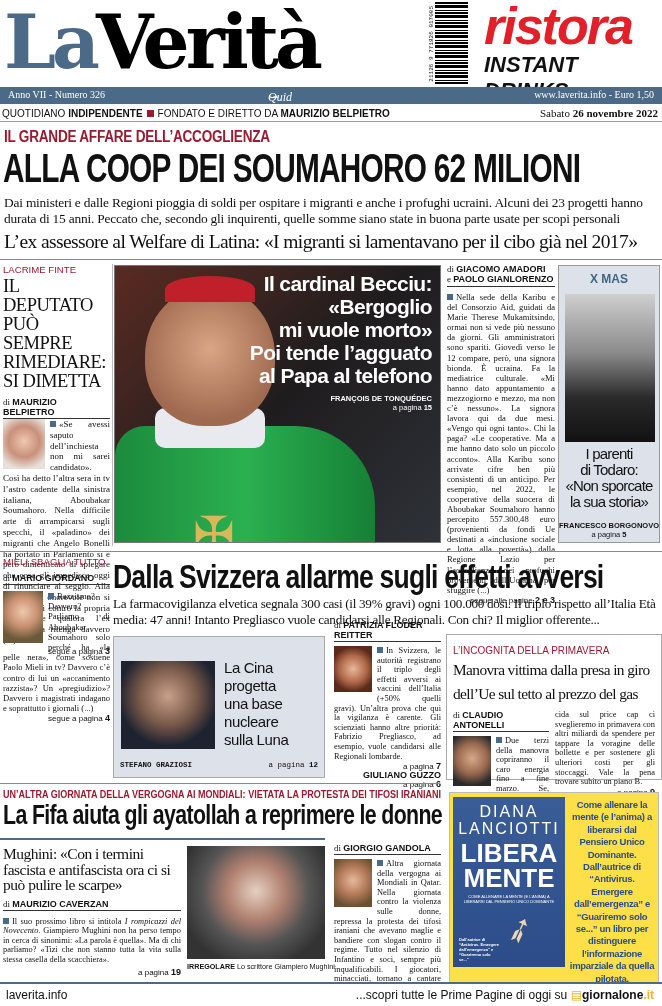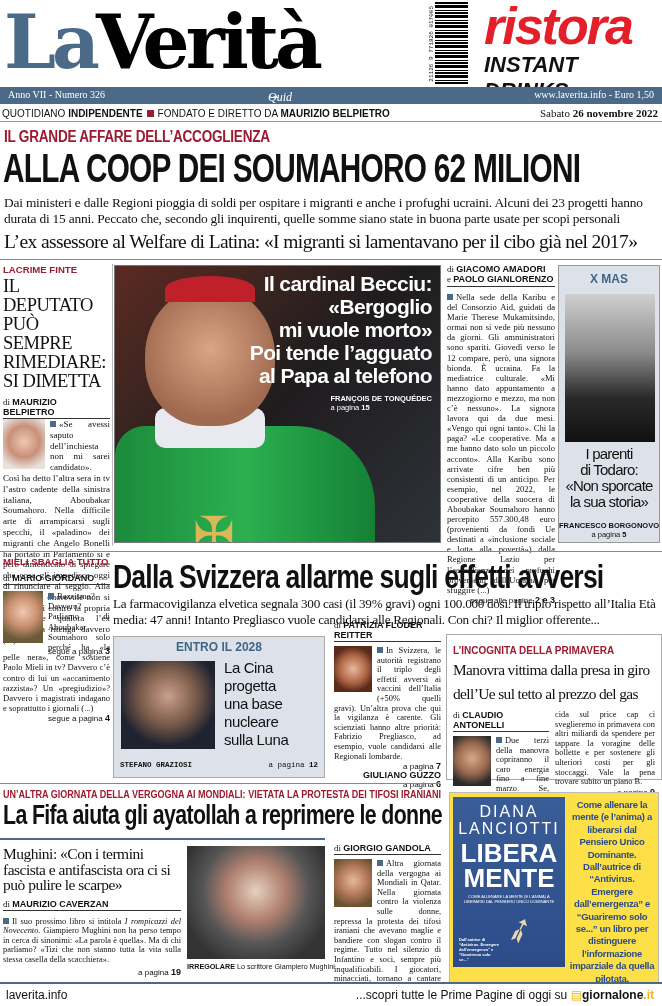--- a/index.html
+++ b/index.html
@@ -19,37 +19,37 @@
 #subband{left:0;top:106px;width:662px;height:16px;border-bottom:1px solid #999;font-size:10px}
 .sq{display:inline-block;width:7px;height:7px;background:#9b1b30;margin:0 4px}
 
 #kicker1{left:4px;top:128px;font-family:"Liberation Sans",sans-serif;font-weight:bold;font-size:16px;color:#9b1b30;letter-spacing:-.3px;transform:scaleX(.85);transform-origin:left}
 #mainhead{left:3px;top:146px;font-family:"Liberation Sans",sans-serif;font-weight:bold;font-size:40px;letter-spacing:-1px;transform:scaleX(.745);transform-origin:left;white-space:nowrap;line-height:44px}
 #deck{left:4px;top:195px;width:660px;font-size:13.4px;line-height:16px;letter-spacing:-.2px}
 #deck2{left:4px;top:231px;font-size:19.5px;letter-spacing:-.6px;white-space:nowrap}
 .hr{height:1px;background:#888}
 
 .lcol{left:3px;width:107px}
-.kick{font-family:"Liberation Sans",sans-serif;font-weight:bold;font-size:9.6px;color:#9b1b30}
+.kick{font-family:"Liberation Sans",sans-serif;font-weight:normal;font-size:9.6px;color:#9b1b30}
 .byline{font-size:9px;border-bottom:1px solid #333;padding-bottom:1px}
 .byline b{font-family:"Liberation Sans",sans-serif;font-size:9px}
 .body{font-size:9px;line-height:10.8px;text-align:justify}
 .seg{font-family:"Liberation Sans",sans-serif;font-size:8px;text-align:right}
 .seg b{font-size:9px}
 .bul{display:inline-block;width:6px;height:6px;background:#4a6a88;margin-right:3px}
 .photo{background:#ccc;float:left;margin:0 5px 2px 0}
 
 #becciu{left:114px;top:265px;width:327px;height:278px;background:linear-gradient(135deg,#5b2a22 0%,#3a2420 28%,#1f1c1e 50%,#2e3238 100%);border:1px solid #777;overflow:hidden}
 #becciu .face{position:absolute;left:30px;top:20px;width:130px;height:140px;border-radius:50% 50% 45% 45%;background:radial-gradient(circle at 50% 45%,#d9a584,#a06a50 70%);}
 #becciu .cap{position:absolute;left:50px;top:10px;width:90px;height:26px;border-radius:50% 50% 0 0;background:#c0202a}
 #becciu .robe{position:absolute;left:0;top:160px;width:260px;height:130px;background:linear-gradient(90deg,#1c8a3c,#2bb050,#158035);border-radius:30px 80px 0 0}
 #becciu .collar{position:absolute;left:40px;top:142px;width:110px;height:40px;background:#e8eaf0;border-radius:10px}
 #becciu .cross{position:absolute;left:78px;top:240px;color:#d9b85a;font-size:50px;font-family:"DejaVu Sans",sans-serif}
 #becciu-head{position:absolute;right:8px;top:6px;text-align:right;color:#fff;font-family:"Liberation Sans",sans-serif;font-weight:bold;font-size:21px;line-height:23px;letter-spacing:-.6px}
-#becciu-by{position:absolute;right:8px;top:128px;color:#fff;font-family:"Liberation Sans",sans-serif;font-size:7.5px;line-height:9px}
+#becciu-by{position:absolute;right:8px;top:128px;text-align:right;color:#fff;font-family:"Liberation Sans",sans-serif;font-size:7.5px;line-height:9px}
 
 #xmas{left:558px;top:265px;width:102px;height:278px;background:#dde2ea;border:1px solid #999}
 #xmas-k{position:absolute;top:6px;width:100%;text-align:center;font-family:"Liberation Sans",sans-serif;font-weight:bold;font-size:12px;color:#3f6685}
 #xmas-photo{position:absolute;left:6px;top:28px;width:90px;height:148px;background:linear-gradient(180deg,#cfcfcf,#8a8a8a 40%,#2a2a2a 70%,#111)}
 #xmas-h{position:absolute;top:180px;width:100%;text-align:center;font-family:"Liberation Sans",sans-serif;font-size:15px;line-height:16px;letter-spacing:-.8px}
 #xmas-by{position:absolute;top:255px;width:100%;text-align:center;font-family:"Liberation Sans",sans-serif;font-size:7.5px;line-height:9px}
 
 #svhead{left:113px;top:558px;font-family:"Liberation Sans",sans-serif;font-weight:bold;font-size:34px;letter-spacing:-1px;transform:scaleX(.78);transform-origin:left;white-space:nowrap;line-height:36px}
 #svdeck{left:113px;top:596px;width:550px;font-size:13.2px;line-height:16px;letter-spacing:-.3px}
 #cina{left:113px;top:636px;width:212px;height:142px;background:#dde2ea;border:1px solid #aaa}
@@ -154,21 +154,20 @@
     <div class="photo" style="width:40px;height:52px;background:radial-gradient(circle at 50% 40%,#f0c8b0,#c89070 40%,#6b5a3a 75%)"></div>
     <span class="bul"></span><span>Razzismo? Davvero? Parliamo di Aboubakar Soumahoro solo perché ha «la pelle nera», come sostiene Paolo Mieli in tv? Davvero c’è contro di lui un «accanimento razzista»? Un «pregiudizio»? Davvero i magistrati indagano e soprattutto i giornali (...)</span>
   </div>
   <div class="seg"><span>segue a pagina</span> <b>4</b></div>
 </div>
 
 <div id="svhead" class="abs">Dalla Svizzera allarme sugli effetti avversi</div>
 <div id="svdeck" class="abs">La farmacovigilanza elvetica segnala 300 casi (il 39% gravi) ogni 100.000 dosi. Il triplo rispetto all’Italia Età media: 47 anni! Intanto Pregliasco vuole candidarsi alle Regionali. Con chi? Il miglior offerente...</div>
 
 <div id="cina" class="abs">
-  <div id="cina-k">ENTRO IL 2028</div>
   <div id="cina-photo"></div>
   <div id="cina-h">
     <div>La Cina</div>
     <div>progetta</div>
     <div>una base</div>
     <div>nucleare</div>
     <div>sulla Luna</div>
   </div>
   <div id="cina-by">STEFANO GRAZIOSI</div>
   <div id="cina-pg"><span>a pagina</span> <b>12</b></div>

